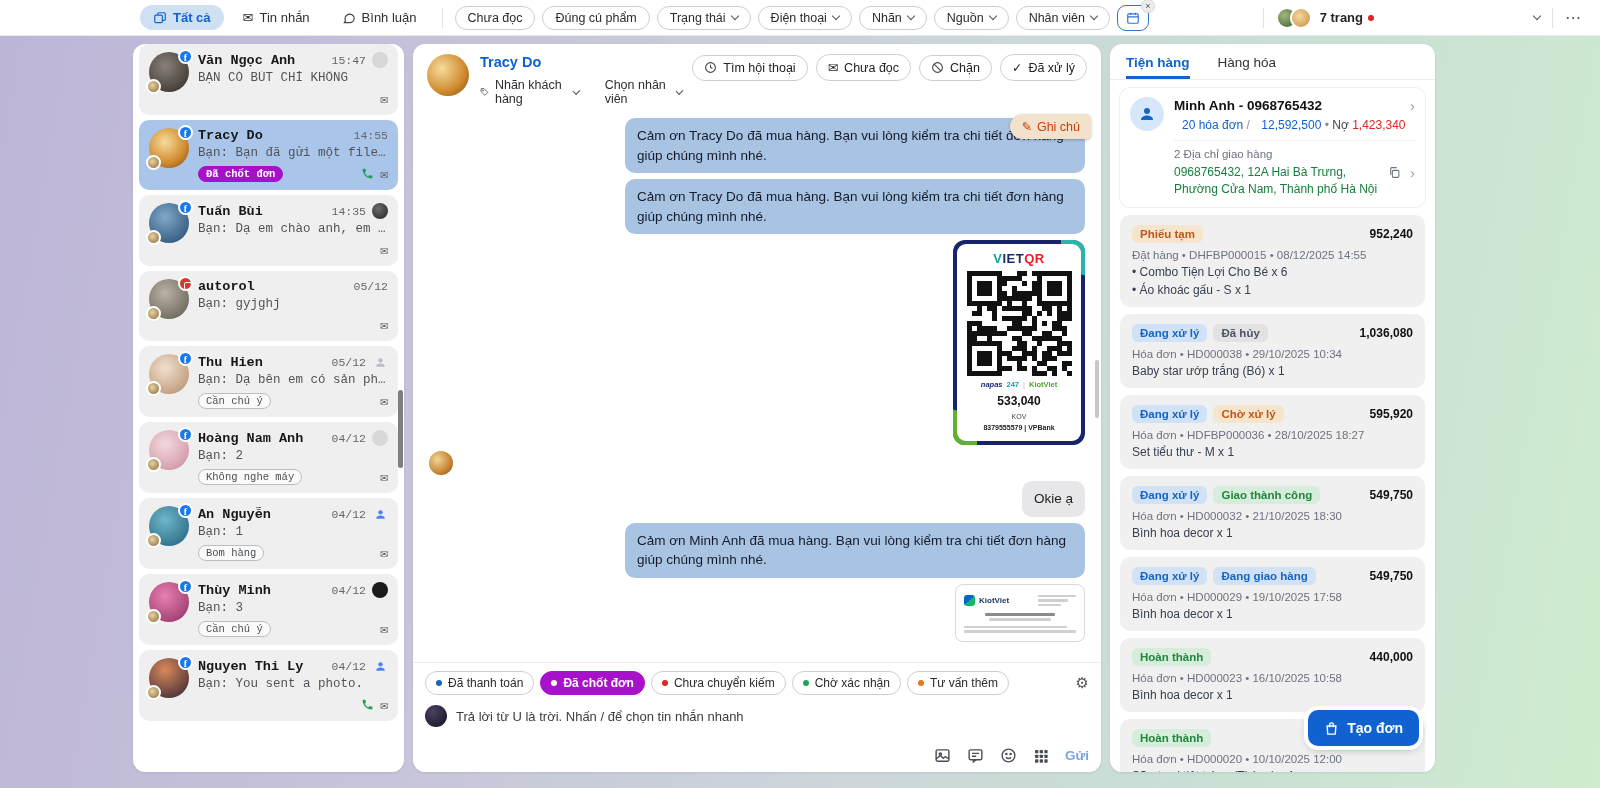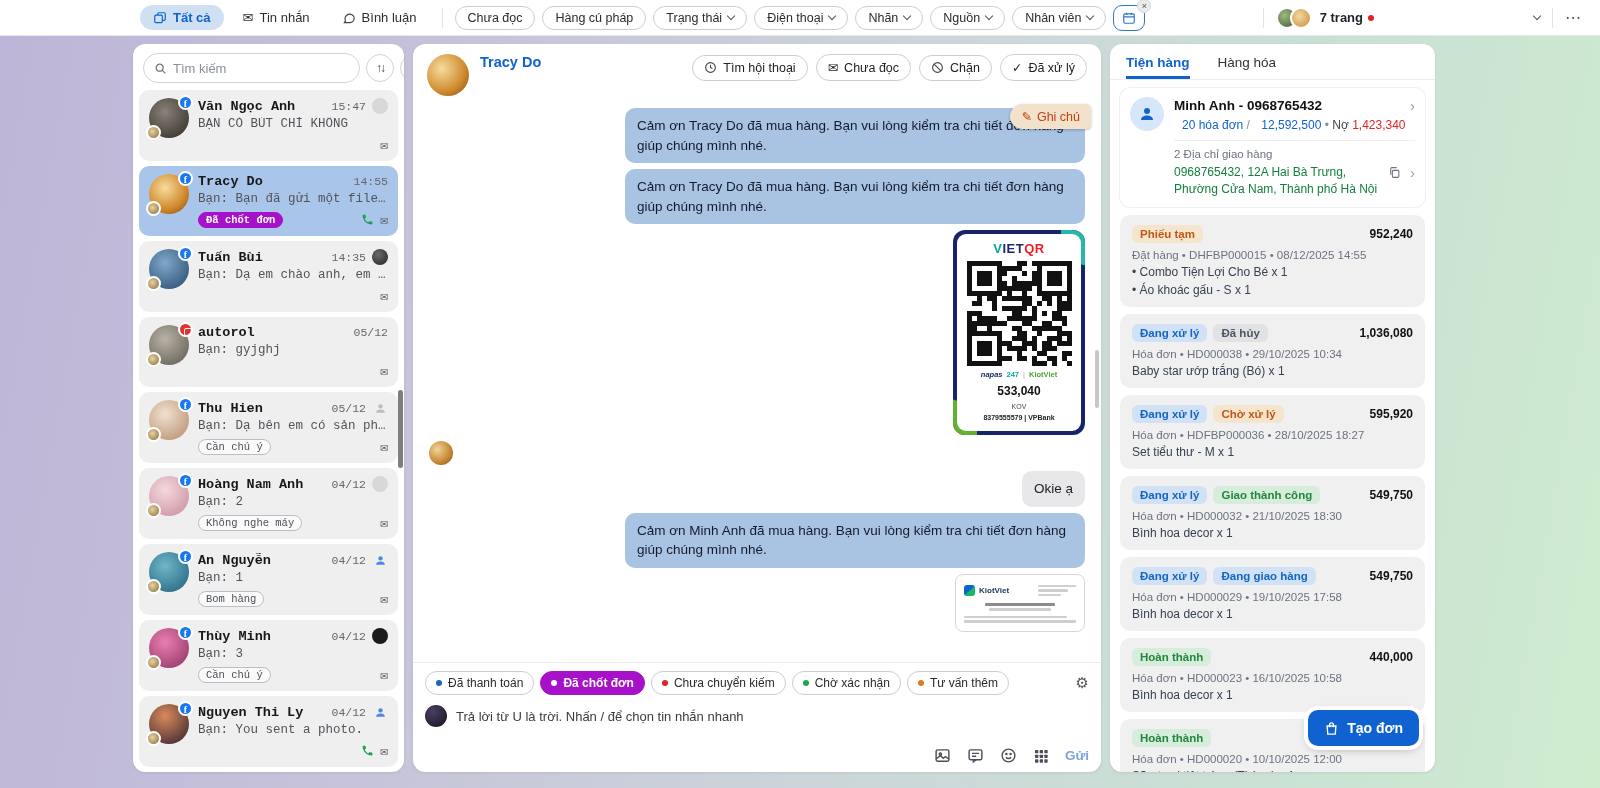--- a/index.html
+++ b/index.html
@@ -168,21 +168,21 @@
           <path d="M21 12a8 8 0 0 1-8 8H4l2-3a8 8 0 1 1 15-5z"></path>
         </svg>
       <span>Bình luận</span>
     </div>
   </div>
   <div class="vdiv"></div>
   <div class="fpill">
       <span>Chưa đọc</span>
     </div>
   <div class="fpill">
-      <span>Hàng cú pháp</span>
+      <span>Đúng cú phẩm</span>
     </div>
   <div class="fpill">
       <span>Trạng thái</span>
       <span class="chev"></span>
     </div>
   <div class="fpill">
       <span>Điện thoại</span>
       <span class="chev"></span>
     </div>
   <div class="fpill">
@@ -212,35 +212,20 @@
     </div>
     <span class="pg-label">7 trang</span>
     <span class="red-dot"></span>
     <span class="chev" style="margin-left:160px;"></span>
     <div class="vdiv"></div>
     <span class="more-dots">⋯</span>
   </div>
 </div>
 
 <div class="sidebar">
-  <div class="search-row">
-    <div class="search-box">
-      <svg width="13" height="13" viewBox="0 0 24 24" fill="none" stroke="#777" stroke-width="2.4">
-          <circle cx="10.5" cy="10.5" r="6.5"></circle>
-          <path d="M15.5 15.5 21 21"></path>
-        </svg>
-      <input placeholder="Tìm kiếm" style="">
-    </div>
-    <div class="icon-round">
-        <span style="letter-spacing:-2px;">↑↓</span>
-      </div>
-    <div class="icon-round">
-      
-    </div>
-  </div>
 
   <div class="conv">
     <div class="avatar" style="background:radial-gradient(circle at 40% 35%,#8a8177,#2e2a25);">
       <span class="badge-fb">f</span>
         <span class="page-dot"></span>
     </div>
     <div class="conv-main">
       <div class="conv-top">
           <span class="conv-name">Văn Ngọc Anh</span>
           <span class="conv-time">15:47</span>
@@ -440,20 +425,34 @@
   </div>
 
   <div class="sb-scroll"></div>
 </div>
 
 <div class="chat">
   <div class="chat-header">
     <div class="ch-avatar"></div>
     <div>
       <div class="ch-name">Tracy Do</div>
+      <div class="ch-subrow">
+        <span class="ch-dd">
+          <svg width="12" height="12" viewBox="0 0 24 24" fill="none" stroke="#444" stroke-width="2">
+              <path d="M3 3h8l10 10-8 8L3 11z"></path>
+              <circle cx="8" cy="8" r="1.6"></circle>
+            </svg>
+          <span>Nhãn khách hàng</span>
+          <span class="chev"></span>
+        </span>
+        <span class="ch-dd">
+          <span>Chọn nhân viên</span>
+          <span class="chev"></span>
+        </span>
+      </div>
     </div>
     <div class="ch-actions">
       <div class="ch-btn">
         <svg width="13" height="13" viewBox="0 0 24 24" fill="none" stroke="#444" stroke-width="2">
             <circle cx="12" cy="12" r="9"></circle>
             <path d="M12 7v5l3.5 2"></path>
           </svg>
         <span>Tìm hội thoại</span>
       </div>
       <div class="ch-btn">
@@ -1079,21 +1078,21 @@
     </div>
   </div>
 
   <div class="orders">
     <div class="order">
       <div class="order-top">
         <span class="obadge b-tan">Phiếu tạm</span>
         <span class="amount">952,240</span>
       </div>
       <div class="order-info">Đặt hàng • DHFBP000015 • 08/12/2025 14:55</div>
-      <div class="order-line">• Combo Tiện Lợi Cho Bé x 1</div>
+      <div class="order-line">• Combo Tiện Lợi Cho Bé x 6</div>
       <div class="order-line">• Áo khoác gấu - S x 1</div>
     </div>
 
     <div class="order">
       <div class="order-top">
         <span class="obadge b-blue">Đang xử lý</span>
         <span class="obadge b-gray">Đã hủy</span>
         <span class="amount">1,036,080</span>
       </div>
       <div class="order-info">Hóa đơn • HD000038 • 29/10/2025 10:34</div>

